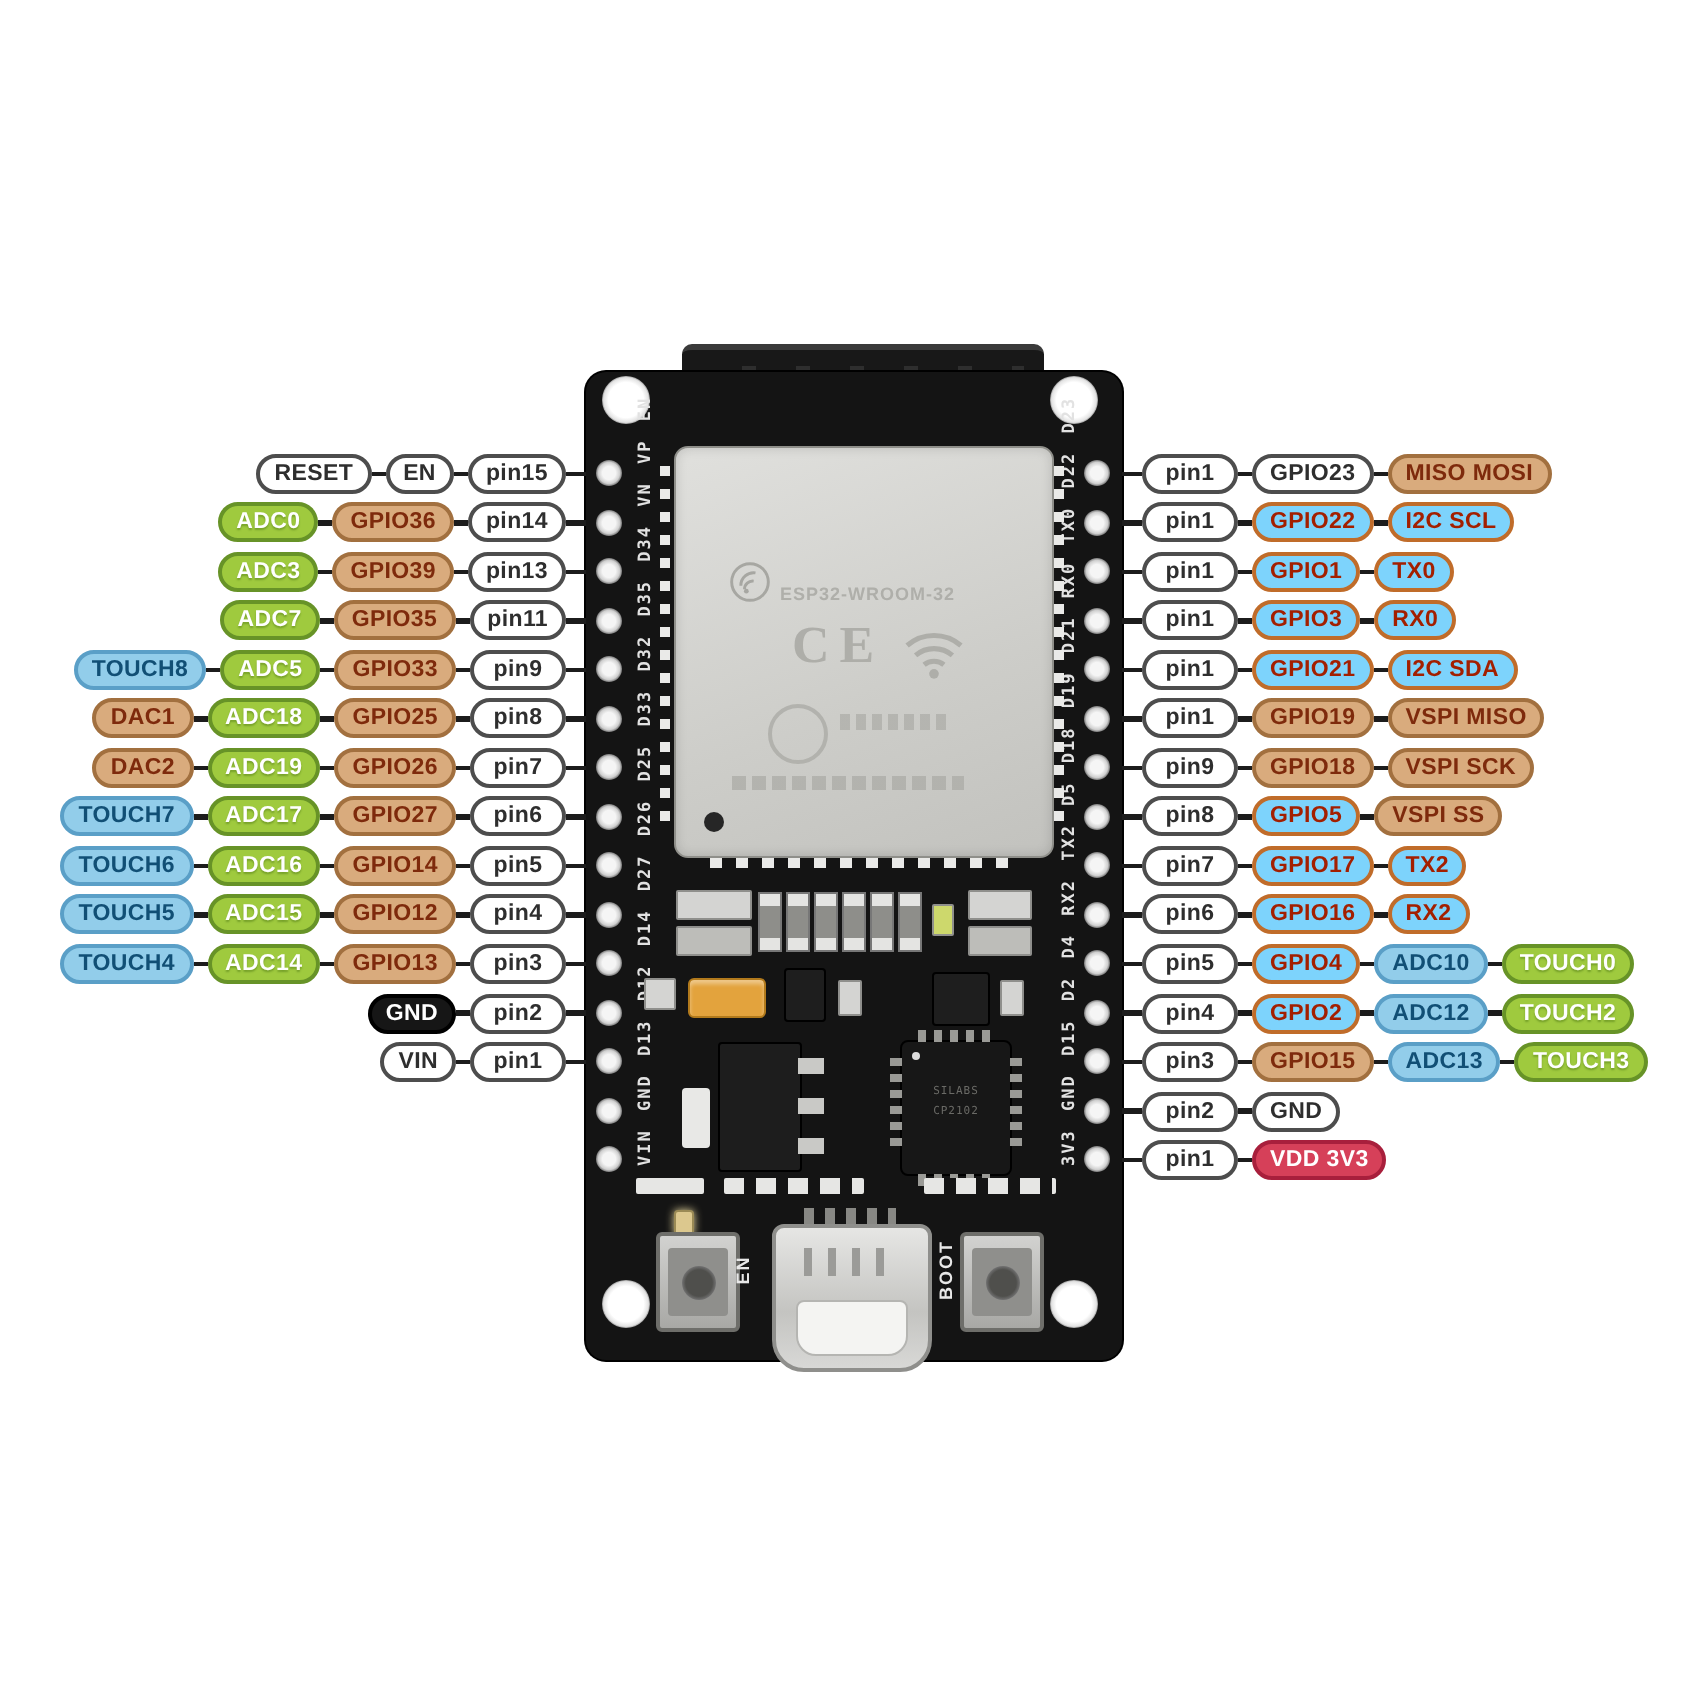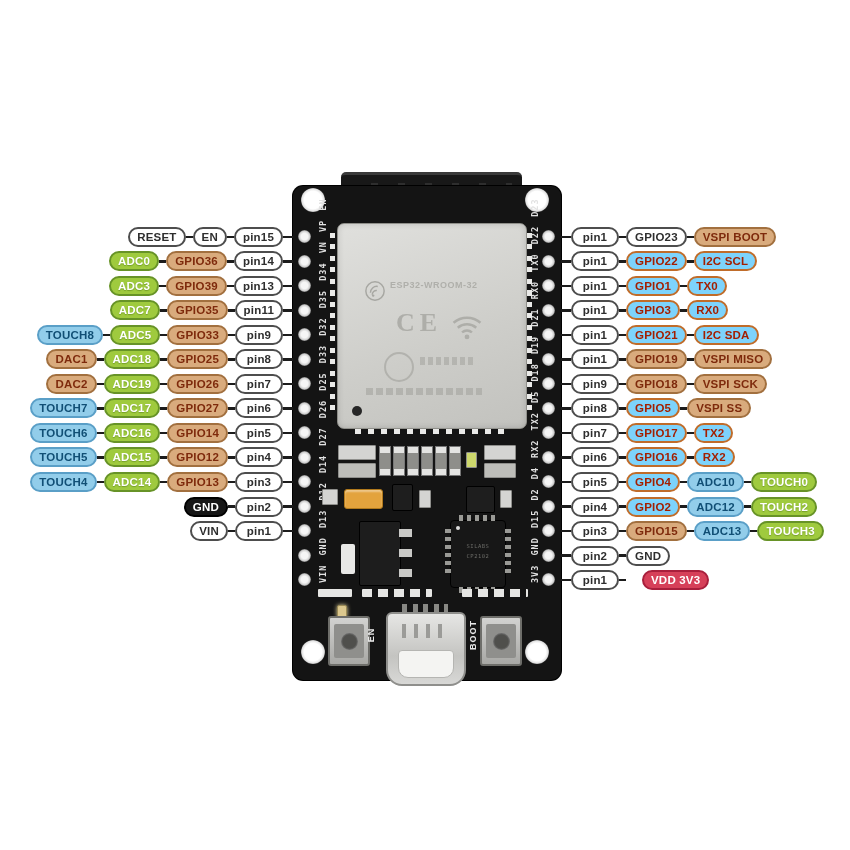--- a/index.html
+++ b/index.html
@@ -25,21 +25,21 @@
         white-space:nowrap;transform:rotate(-90deg);transform-origin:center;}
 
   
   .module{position:absolute;left:337px;top:223px;width:188px;height:204px;border-radius:7px;
           background:linear-gradient(160deg,#e0e0dd 0%,#cdcdc9 60%,#c2c2be 100%);
           border:1px solid #8f8f8a;box-shadow:inset 0 0 6px rgba(0,0,0,.15);}
   .mpads{position:absolute;width:5px;top:233px;height:184px;
          background:repeating-linear-gradient(180deg,#eaeae8 0 5px,rgba(0,0,0,0) 5px 11.5px);}
   .mpads-b{position:absolute;left:355px;top:429px;width:152px;height:5px;
          background:repeating-linear-gradient(90deg,#eaeae8 0 6px,rgba(0,0,0,0) 6px 13px);}
-  .mod-brand{position:absolute;left:26px;top:56px;display:flex;align-items:flex-start;gap:4px;
+  .mod-brand{position:absolute;left:26px;top:56px;display:flex;align-items:flex-end;gap:4px;
              color:#a7a7a2;}
   .mod-brand .brand-txt{font:bold 9px "Liberation Sans",sans-serif;color:#a9a9a4;
              letter-spacing:.5px;opacity:.85;}
   .mod-ce{position:absolute;left:58px;top:84px;font:bold 26px "Liberation Serif",serif;
           color:#ababa6;letter-spacing:5px;opacity:.9;}
   .mod-wifi{position:absolute;left:112px;top:86px;opacity:.85;}
   .mod-cert{position:absolute;left:46px;top:128px;width:26px;height:26px;border-radius:50%;
             border:2px solid #ababa6;opacity:.8;}
   .mod-certtxt{position:absolute;left:82px;top:133px;width:56px;height:8px;opacity:.7;
             background:repeating-linear-gradient(90deg,#ababa6 0 5px,transparent 5px 8px);}
@@ -99,21 +99,21 @@
        height:20px;padding:0 7px;border:2px solid;border-radius:11px;
        font:bold 11.5px "Liberation Sans",sans-serif;white-space:nowrap;flex:none;
        letter-spacing:.2px;}
   .bdg.pin{background:#fff;border-color:#4d4d4d;color:#2e2e2e;min-width:48px;}
   .bdg.white{background:#fff;border-color:#4d4d4d;color:#2e2e2e;}
   .bdg.green{background:#9fca3e;border-color:#679327;color:#ffffff;text-shadow:0 1px 1px rgba(40,80,0,.35);}
   .bdg.tan{background:#d9ab7d;border-color:#a2703f;color:#7e2a0c;}
   .bdg.orange{background:#7dd3fc;border-color:#c06c2a;color:#a31f00;}
   .bdg.blue{background:#92cdea;border-color:#5a9fc7;color:#114f75;}
   .bdg.black{background:#161616;border-color:#000;color:#fff;}
-  .bdg.red{background:#d64059;border-color:#a81f3c;color:#fff;margin-left:16px;}
+  .bdg.red{background:#d64059;border-color:#a81f3c;color:#fff;}
 </style>
 </head>
 <body>
 
 <div class="canvas">
 
   <div class="antenna">
     <div class="meander"></div>
     <div class="bar"></div>
   </div>
@@ -361,21 +361,21 @@
         <div class="lk tail"></div>
       </div>
     </div>
   <div class="rows right" id="rows-right">
       <div class="prow">
         <div class="lk tail"></div>
         <span class="bdg pin">pin1</span>
         <div class="lk"></div>
         <span class="bdg white">GPIO23</span>
         <div class="lk"></div>
-        <span class="bdg tan">VSPI BOOT</span>
+        <span class="bdg tan">MISO MOSI</span>
       </div>
       <div class="prow">
         <div class="lk tail"></div>
         <span class="bdg pin">pin1</span>
         <div class="lk"></div>
         <span class="bdg orange">GPIO22</span>
         <div class="lk"></div>
         <span class="bdg orange">I2C SCL</span>
       </div>
       <div class="prow">

